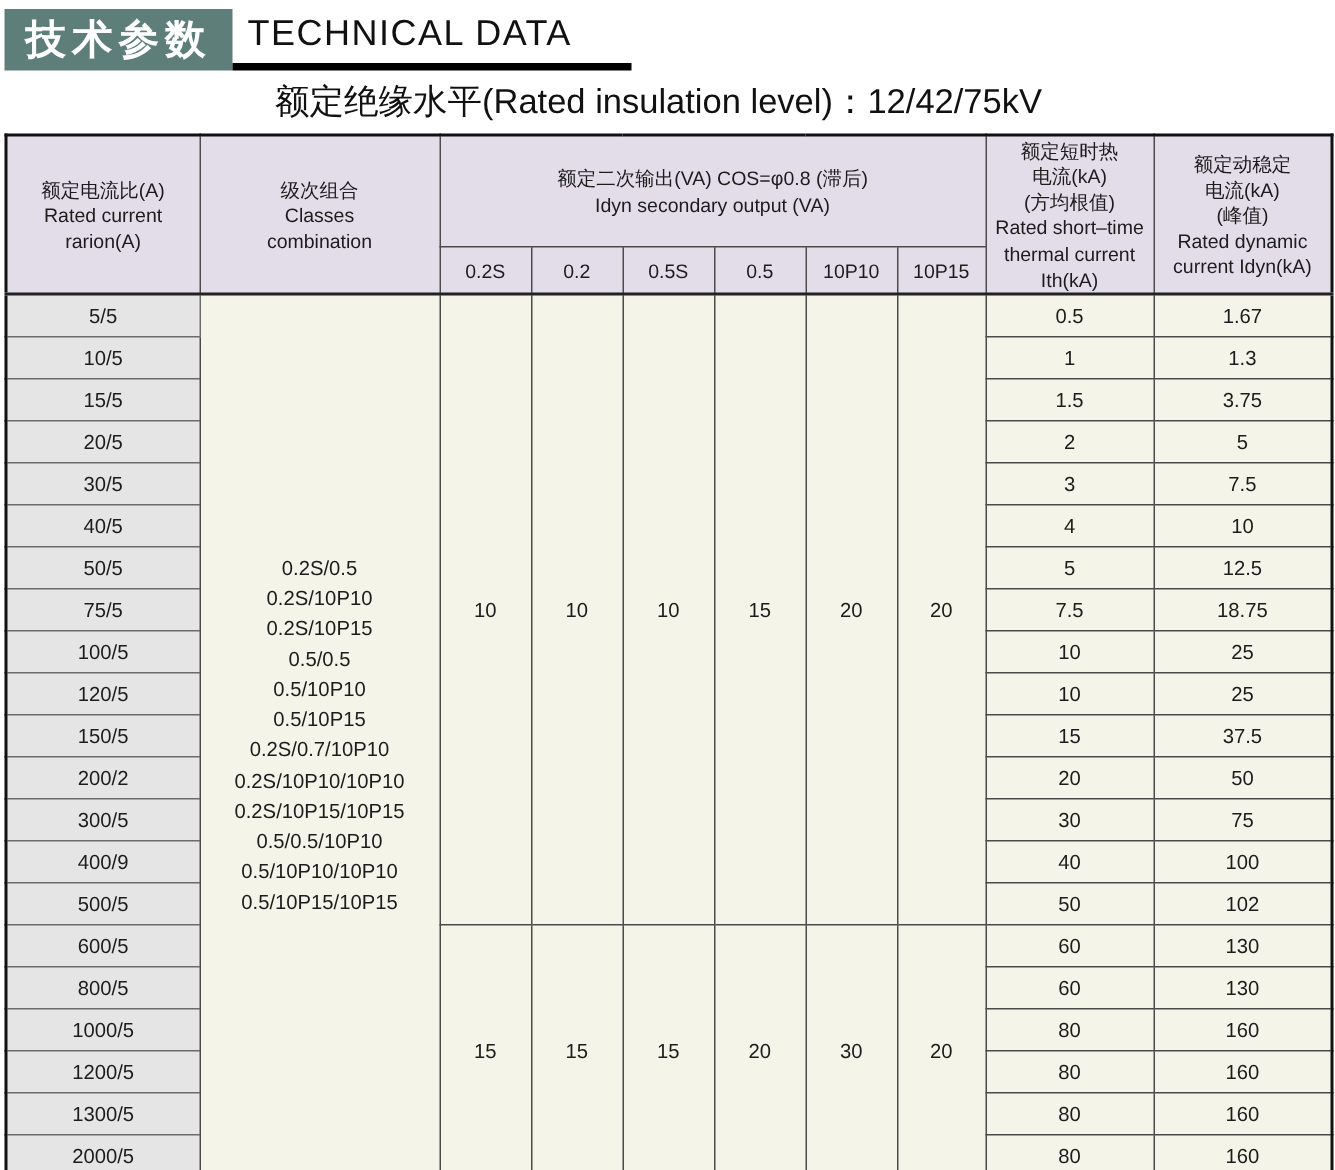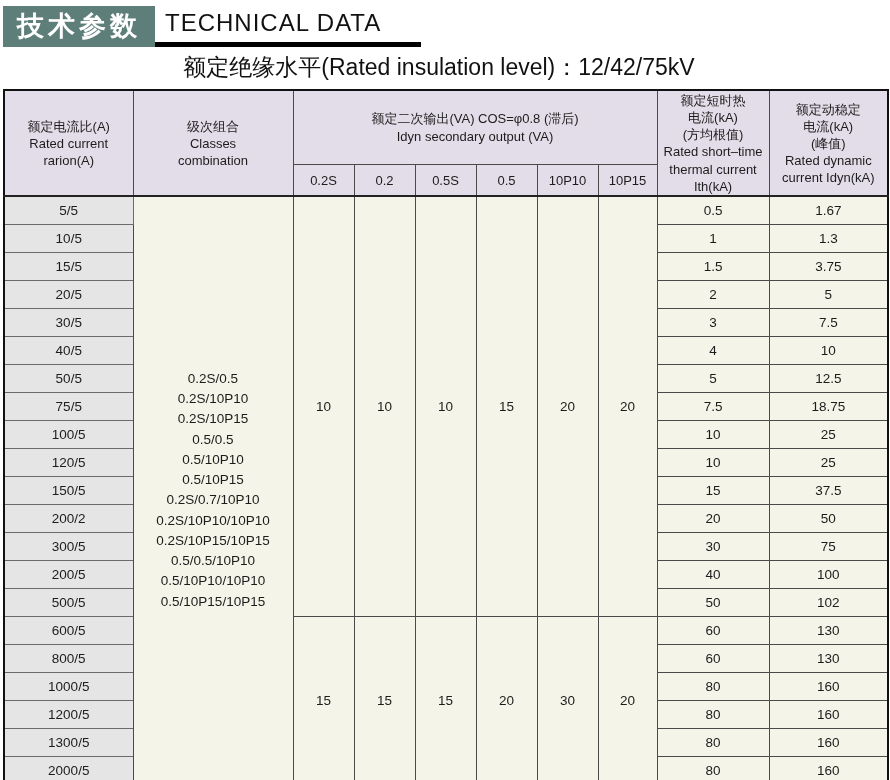--- a/index.html
+++ b/index.html
@@ -223,21 +223,21 @@
         <td class="c-ratio">200/2</td>
         <td>20</td>
         <td>50</td>
       </tr>
       <tr>
         <td class="c-ratio">300/5</td>
         <td>30</td>
         <td>75</td>
       </tr>
       <tr>
-        <td class="c-ratio">200/5</td>
+        <td class="c-ratio">400/9</td>
         <td>40</td>
         <td>100</td>
       </tr>
       <tr>
         <td class="c-ratio">500/5</td>
         <td>50</td>
         <td>102</td>
       </tr>
       <tr>
         <td class="c-ratio">600/5</td>

